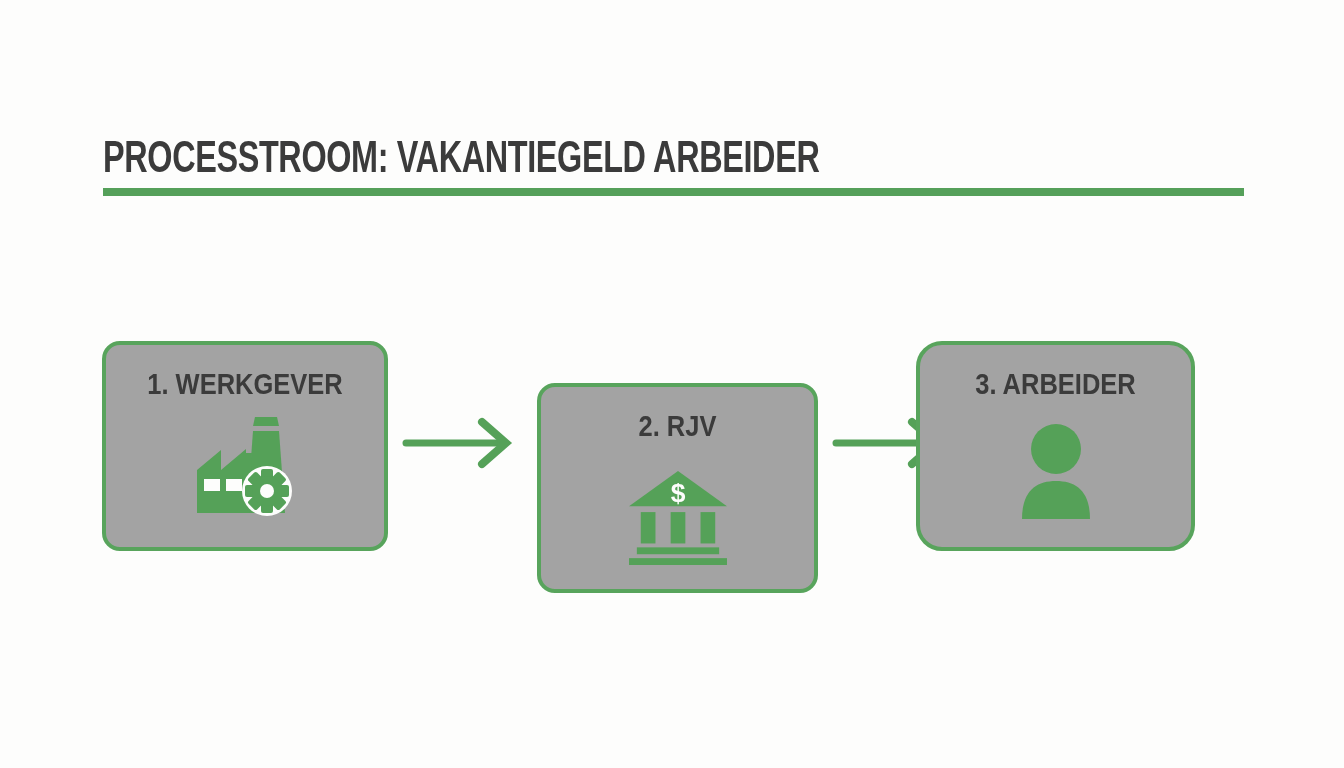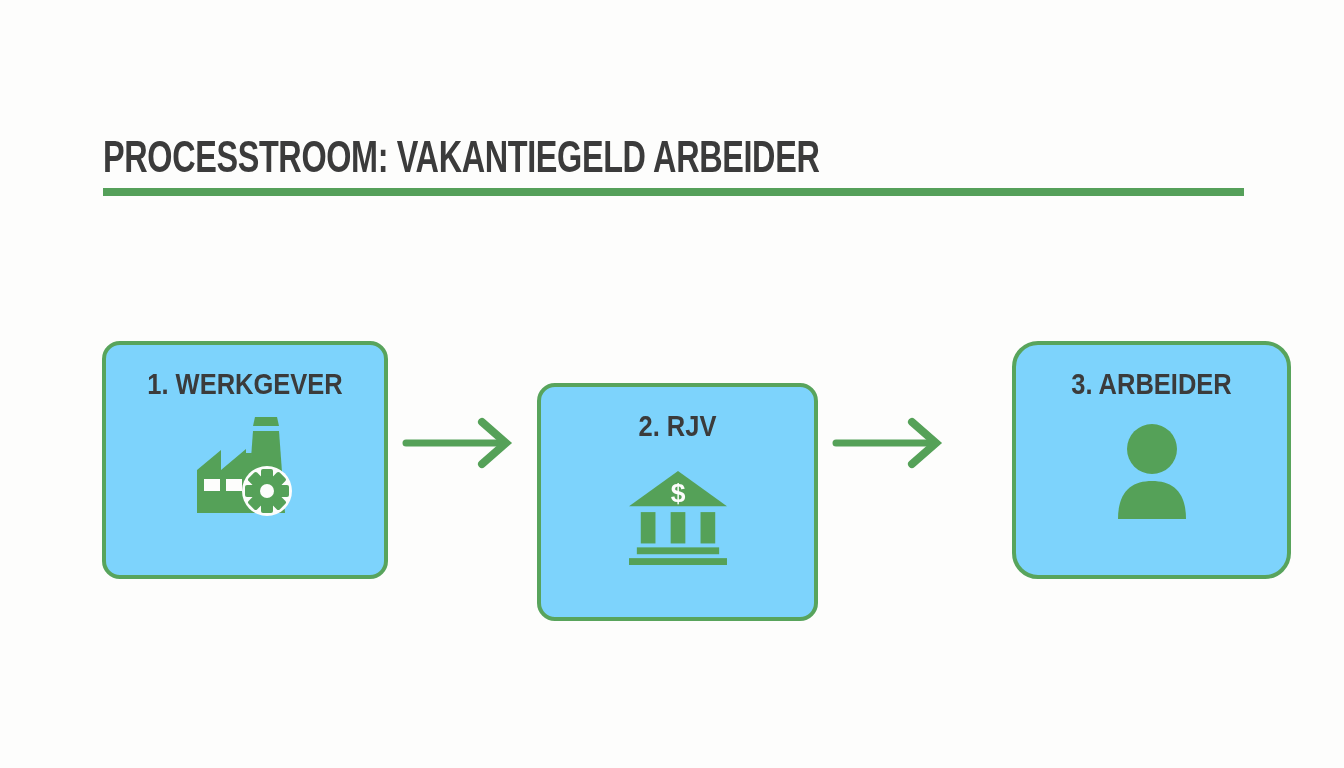--- a/index.html
+++ b/index.html
@@ -12,26 +12,26 @@
     position:absolute;left:103px;top:134px;
     font-size:45px;line-height:45px;font-weight:bold;color:#3b3b3b;
     letter-spacing:-0.5px;white-space:nowrap;
     transform:scaleX(0.72);transform-origin:left top;
   }
   .title-rule{
     position:absolute;left:103px;top:188px;width:1141px;height:8px;
     background:#55a05a;
   }
   .step-box{
-    position:absolute;top:341px;height:238px;box-sizing:border-box;
-    border:4px solid #58a45c;border-radius:18px;background:#7dd3fc;text-decoration:underline;
+    position:absolute;top:341px;height:210px;box-sizing:border-box;
+    border:4px solid #58a45c;border-radius:18px;background:#a3a3a3;text-decoration:underline;
   }
   .step-1{left:102px;width:286px;}
   .step-2{left:537px;width:281px;margin-top:42px;}
-  .step-3{left:1012px;width:279px;border-radius:26px;}
+  .step-3{left:916px;width:279px;border-radius:26px;}
   .step-label{
     position:absolute;top:22px;left:0;width:100%;text-align:center;
     font-size:30px;line-height:34px;font-weight:bold;color:#3b3b3b;
     white-space:nowrap;transform:scaleX(0.85);transform-origin:center top;
   }
   .step-icon{position:absolute;left:50%;transform:translateX(-50%);}
   .icon-factory{top:68px;}
   .icon-bank{top:82px;}
   .icon-person{top:78px;}
   .arrow{position:absolute;top:414px;width:126px;height:58px;}

